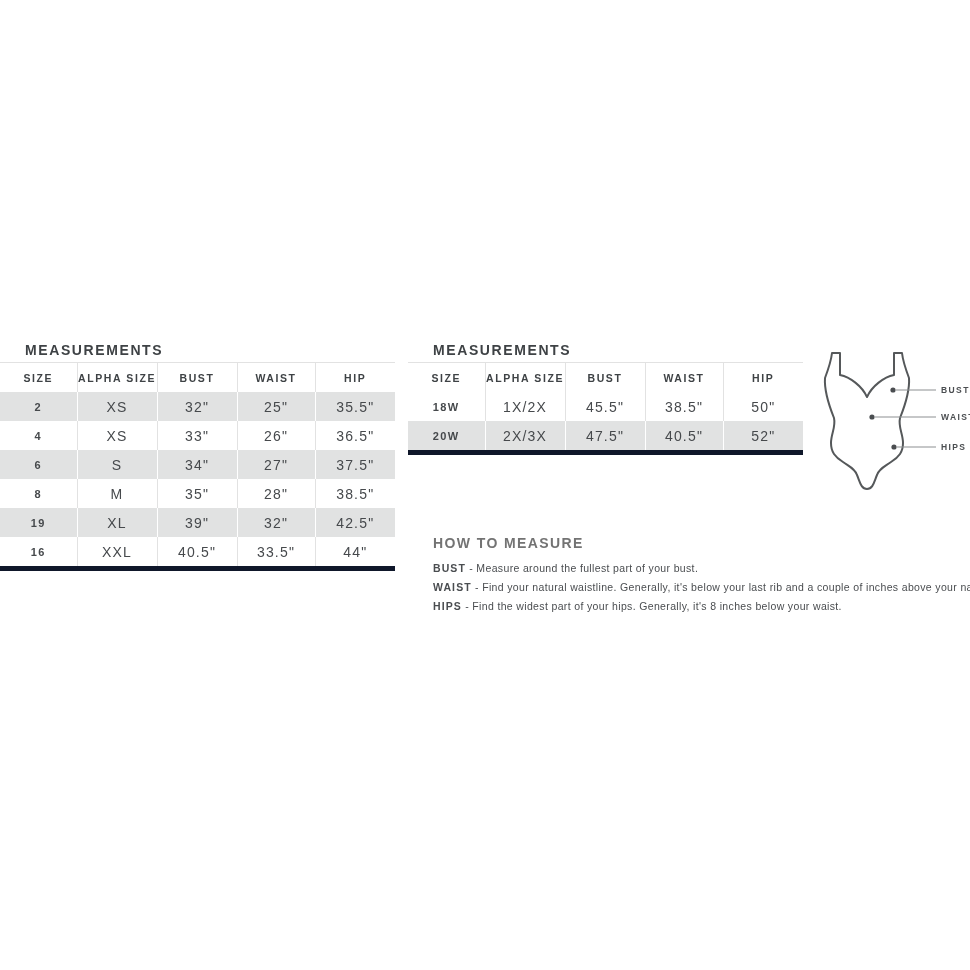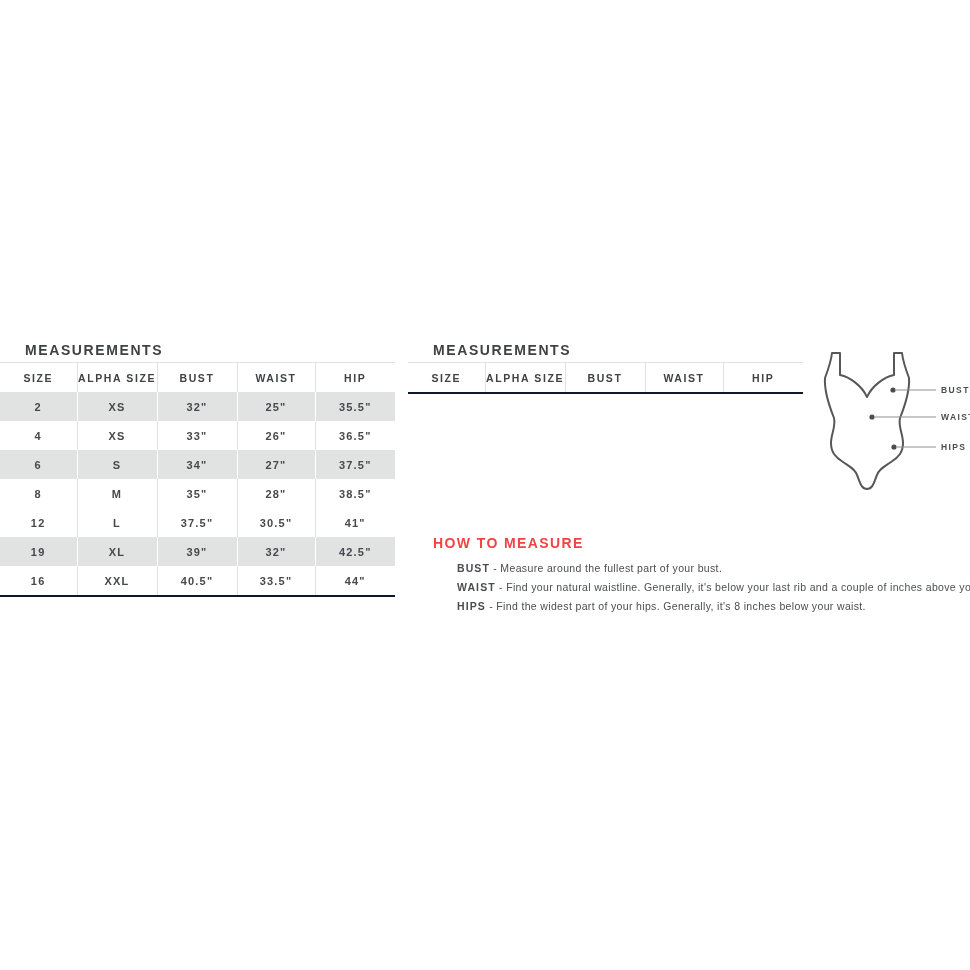--- a/index.html
+++ b/index.html
@@ -15,48 +15,48 @@
 
   
   .tbl-title{
     font-size:14px;font-weight:700;letter-spacing:1.6px;
     color:#3e4245;white-space:nowrap;
   }
 
   
   table.size-table{
     border-collapse:collapse;table-layout:fixed;width:395px;
-    border-top:1px solid #e2e2e2;border-bottom:2px solid #0f172a;
+    border-top:1px solid #e2e2e2;border-bottom:5px solid #0f172a;
   }
   table.size-table th{
     height:29px;padding:0;
     font-size:10.5px;font-weight:700;letter-spacing:1.6px;
     color:#3e4245;text-align:center;vertical-align:middle;
     white-space:nowrap;
   }
   table.size-table td{
     height:29px;padding:0;
-    font-size:11px;font-weight:700;letter-spacing:1.2px;
+    font-size:14px;font-weight:400;letter-spacing:1.2px;
     color:#46494c;text-align:center;vertical-align:middle;
     white-space:nowrap;
   }
   table.size-table td.first{font-weight:700;font-size:11px;letter-spacing:1.4px;}
   table.size-table th:not(:first-child),
   table.size-table td:not(:first-child){border-left:1px solid #e2e2e2;}
   table.size-table tr.shaded{background:#e1e2e2;}
   table.size-table tr.shaded td:not(:first-child){border-left-color:#ffffff;}
 
   
   .howto-title{
     font-size:14px;font-weight:700;letter-spacing:1.4px;
-    color:#ef4444;white-space:nowrap;text-align:right;
+    color:#737373;white-space:nowrap;text-align:right;
   }
   .ht-line{
     font-size:10.5px;letter-spacing:0.35px;line-height:19px;
-    color:#4a4d50;white-space:nowrap;margin-left:24px;
+    color:#4a4d50;white-space:nowrap;
   }
   .ht-term{font-weight:700;letter-spacing:1.1px;}
 
   
   .dg-label{
     position:absolute;left:941px;
     font-size:8.5px;font-weight:700;letter-spacing:1.4px;
     color:#4b4e51;line-height:10px;white-space:nowrap;
   }
 </style>
@@ -104,27 +104,20 @@
         <td>27"</td>
         <td>37.5"</td>
       </tr>
       <tr>
         <td class="first">8</td>
         <td>M</td>
         <td>35"</td>
         <td>28"</td>
         <td>38.5"</td>
       </tr>
-      <tr>
-        <td class="first">12</td>
-        <td>L</td>
-        <td>37.5"</td>
-        <td>30.5"</td>
-        <td>41"</td>
-      </tr>
       <tr class="shaded">
         <td class="first">19</td>
         <td>XL</td>
         <td>39"</td>
         <td>32"</td>
         <td>42.5"</td>
       </tr>
       <tr>
         <td class="first">16</td>
         <td>XXL</td>
@@ -148,20 +141,34 @@
   <thead>
     <tr>
       <th>SIZE</th>
       <th>ALPHA SIZE</th>
       <th>BUST</th>
       <th>WAIST</th>
       <th>HIP</th>
     </tr>
   </thead>
   <tbody>
+      <tr>
+        <td class="first">18W</td>
+        <td>1X/2X</td>
+        <td>45.5"</td>
+        <td>38.5"</td>
+        <td>50"</td>
+      </tr>
+      <tr class="shaded">
+        <td class="first">20W</td>
+        <td>2X/3X</td>
+        <td>47.5"</td>
+        <td>40.5"</td>
+        <td>52"</td>
+      </tr>
     </tbody>
 </table>
 
 <div class="abs howto-title" style="left:433px;top:535px;">HOW TO MEASURE</div>
 <div class="abs" style="left:433px;top:559px;width:537px;" id="howto-items">
     <div class="ht-line"><span class="ht-term">BUST</span> - Measure around the fullest part of your bust.</div>
     <div class="ht-line"><span class="ht-term">WAIST</span> - Find your natural waistline. Generally, it's below your last rib and a couple of inches above your navel.</div>
     <div class="ht-line"><span class="ht-term">HIPS</span> - Find the widest part of your hips. Generally, it's 8 inches below your waist.</div>
   </div>
 

